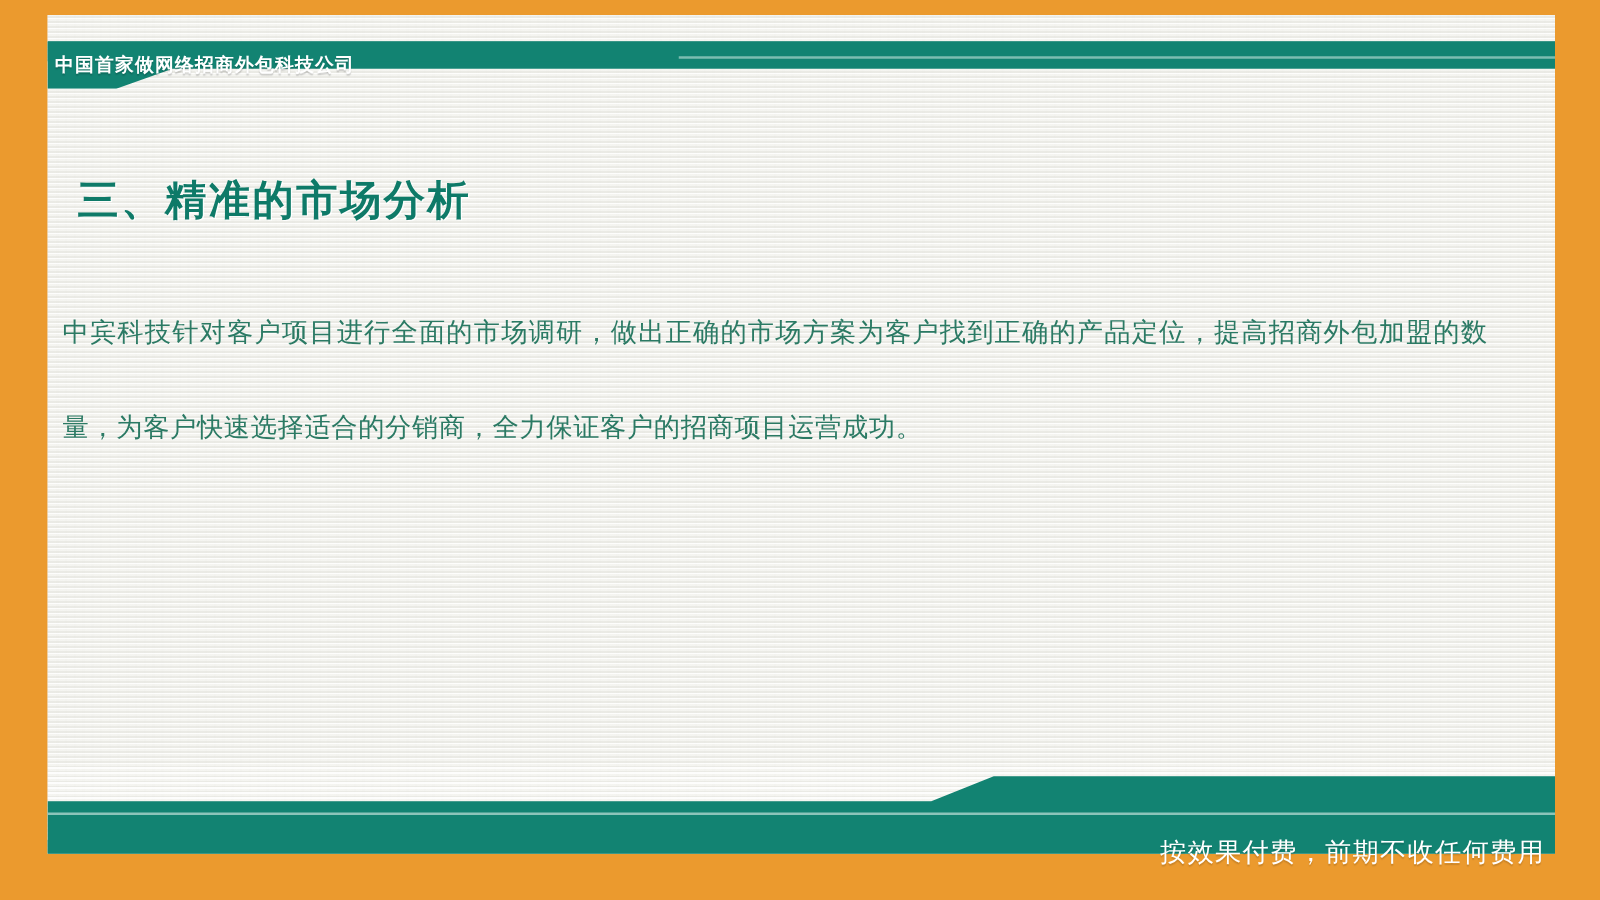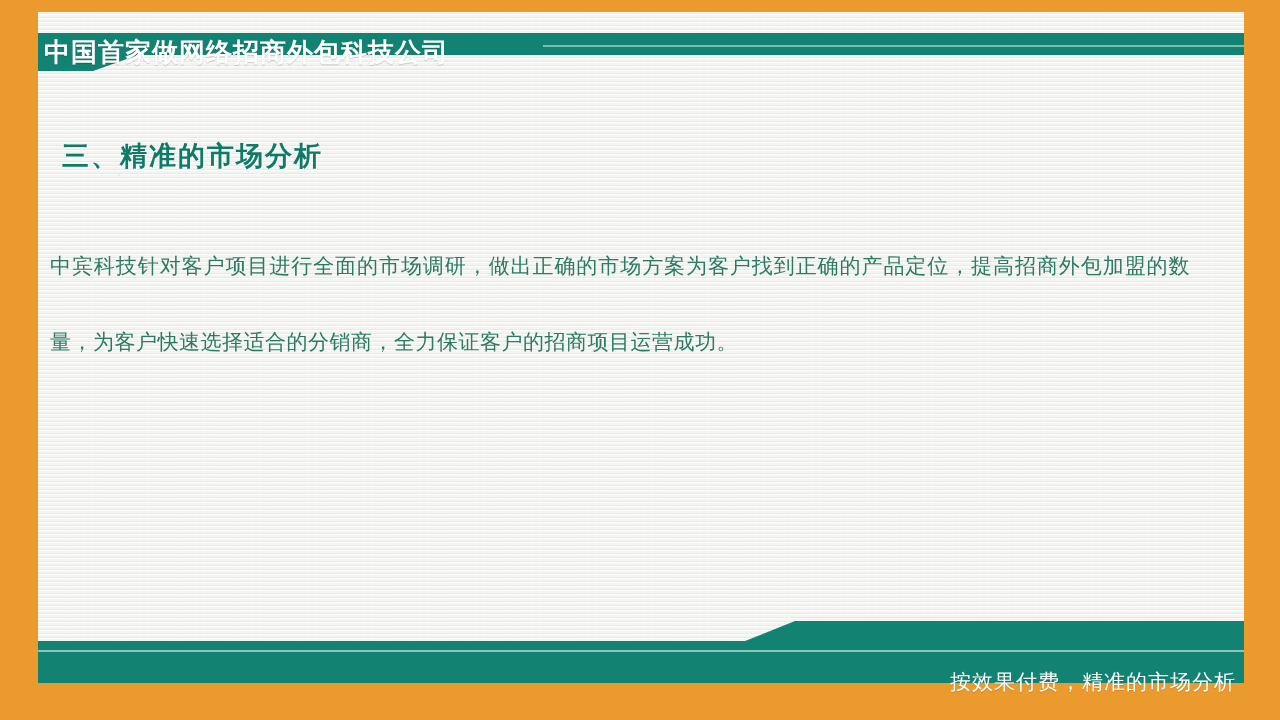--- a/index.html
+++ b/index.html
@@ -46,34 +46,34 @@
     z-index:3;
   }
   .header-band svg{ display:block; width:100%; height:100%; }
 
   .header-title{
     position:absolute;
     left:44px; top:36px;
     height:32px;
     display:flex; align-items:center;
     color:#ffffff;
-    font-size:26px;
+    font-size:15px;
     font-weight:bold;
     letter-spacing:1px;
     z-index:4;
     text-shadow:0 1px 1px rgba(0,0,0,0.18);
     white-space:nowrap;
   }
 
   
   .section-heading{
     position:absolute;
     left:62px; top:138px;
     color:#0e7a68;
-    font-size:27px;
+    font-size:33px;
     font-weight:bold;
     letter-spacing:2px;
     z-index:4;
     text-shadow:1px 1px 0 rgba(255,255,255,0.85);
     white-space:nowrap;
   }
 
   
   .body-copy{
     position:absolute;
@@ -132,13 +132,13 @@
 <div class="footer-band">
   <svg viewBox="0 0 1206 63" preserveAspectRatio="none" aria-hidden="true">
 
     <path d="M0,21 L707,21 L757,1 L1206,1 L1206,63 L0,63 Z" fill="#128372"></path>
 
     <rect x="0" y="30" width="1206" height="2" fill="#8cc4ba"></rect>
 
     <rect x="0" y="52" width="1206" height="11" fill="#128372"></rect>
   </svg>
 </div>
-<div class="footer-text">按效果付费，精准的市场分析</div>
+<div class="footer-text">按效果付费，前期不收任何费用</div>
 
 </body></html>

